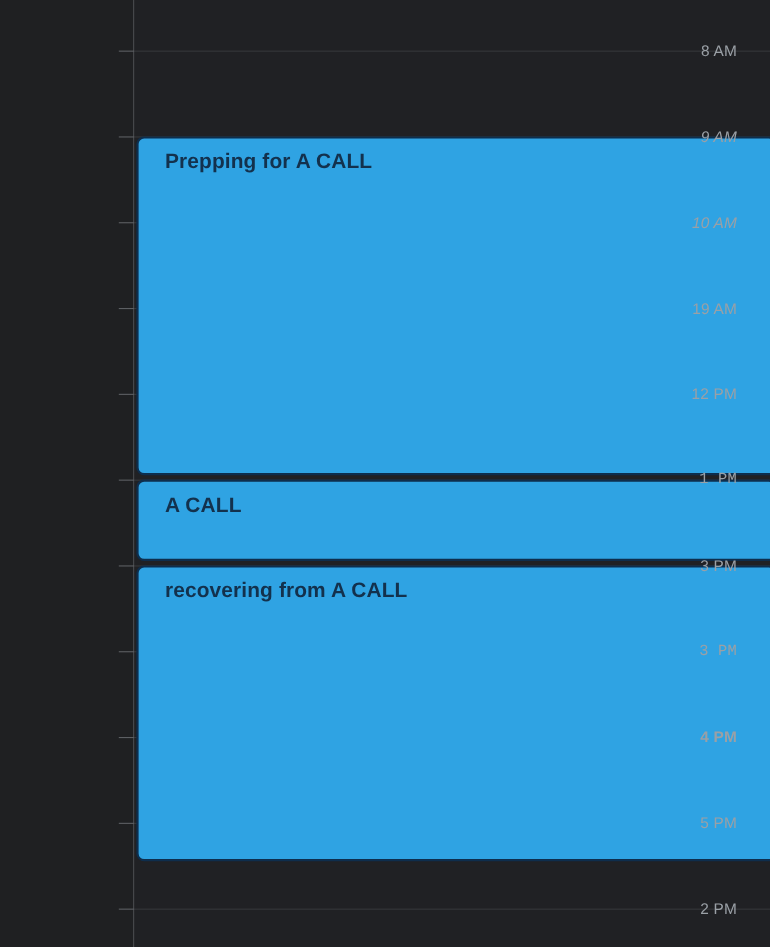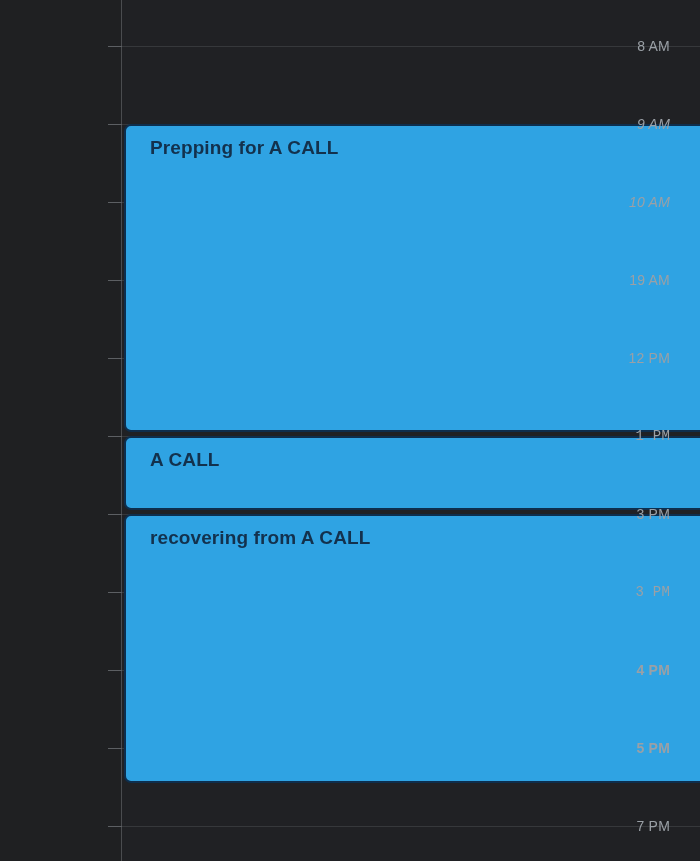--- a/index.html
+++ b/index.html
@@ -148,19 +148,19 @@
       <div class="hour-label" style="top: 358px;">12 PM</div>
       <div class="hour-tick" style="top: 358px;"></div>
       <div class="hour-label" style="top: 436px; font-family: Liberation Mono, monospace;">1 PM</div>
       <div class="hour-tick" style="top: 436px;"></div>
       <div class="hour-label" style="top: 514px;">3 PM</div>
       <div class="hour-tick" style="top: 514px;"></div>
       <div class="hour-label" style="top: 592px; font-family: Liberation Mono, monospace;">3 PM</div>
       <div class="hour-tick" style="top: 592px;"></div>
       <div class="hour-label" style="top: 670px; font-weight: bold;">4 PM</div>
       <div class="hour-tick" style="top: 670px;"></div>
-      <div class="hour-label" style="top: 748px; font-weight: bold;">5 PM</div>
+      <div class="hour-label" style="top: 748px;">5 PM</div>
       <div class="hour-tick" style="top: 748px;"></div>
-      <div class="hour-label" style="top: 826px;">7 PM</div>
+      <div class="hour-label" style="top: 826px;">2 PM</div>
       <div class="hour-tick" style="top: 826px;"></div>
     </div>
 
 </div>
 
 </body></html>

